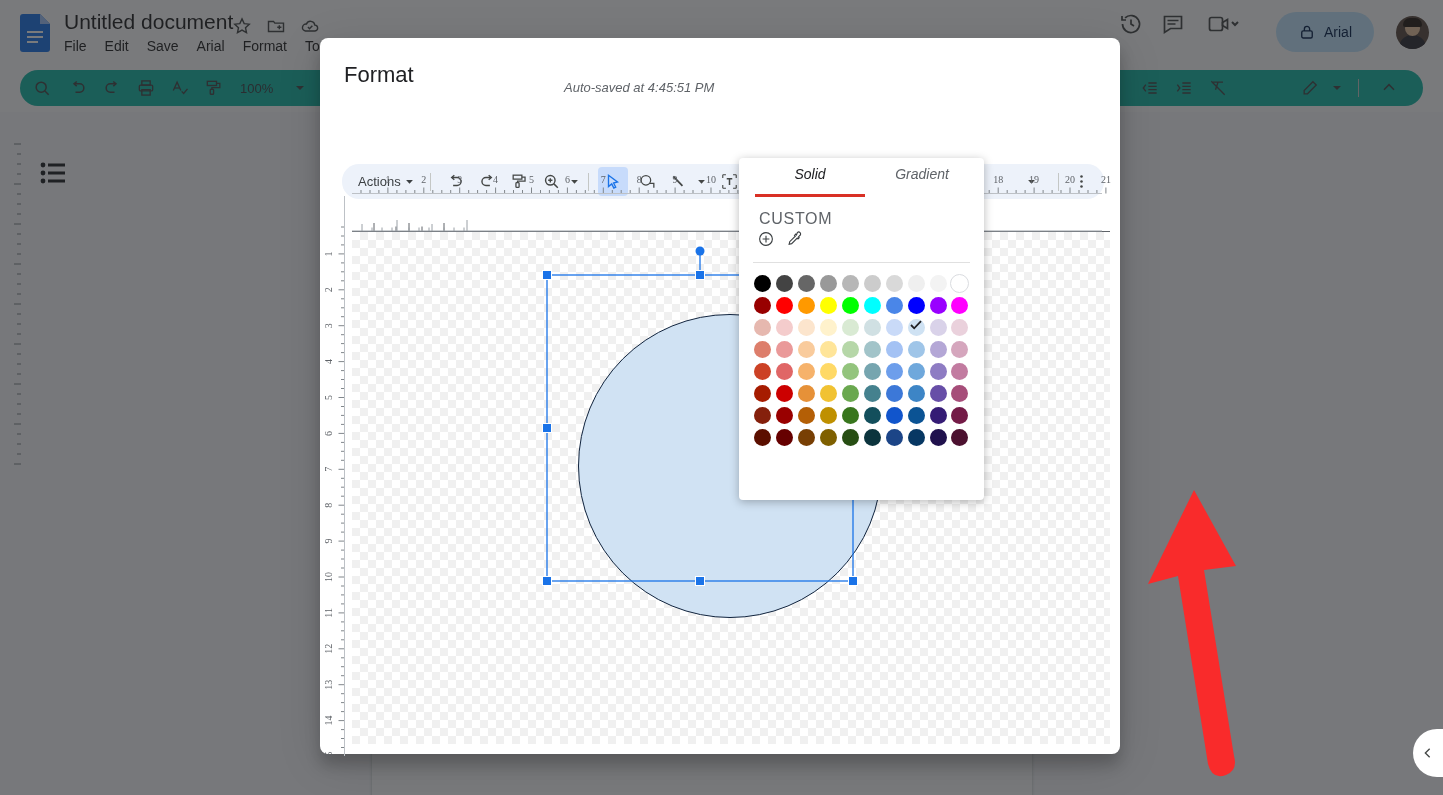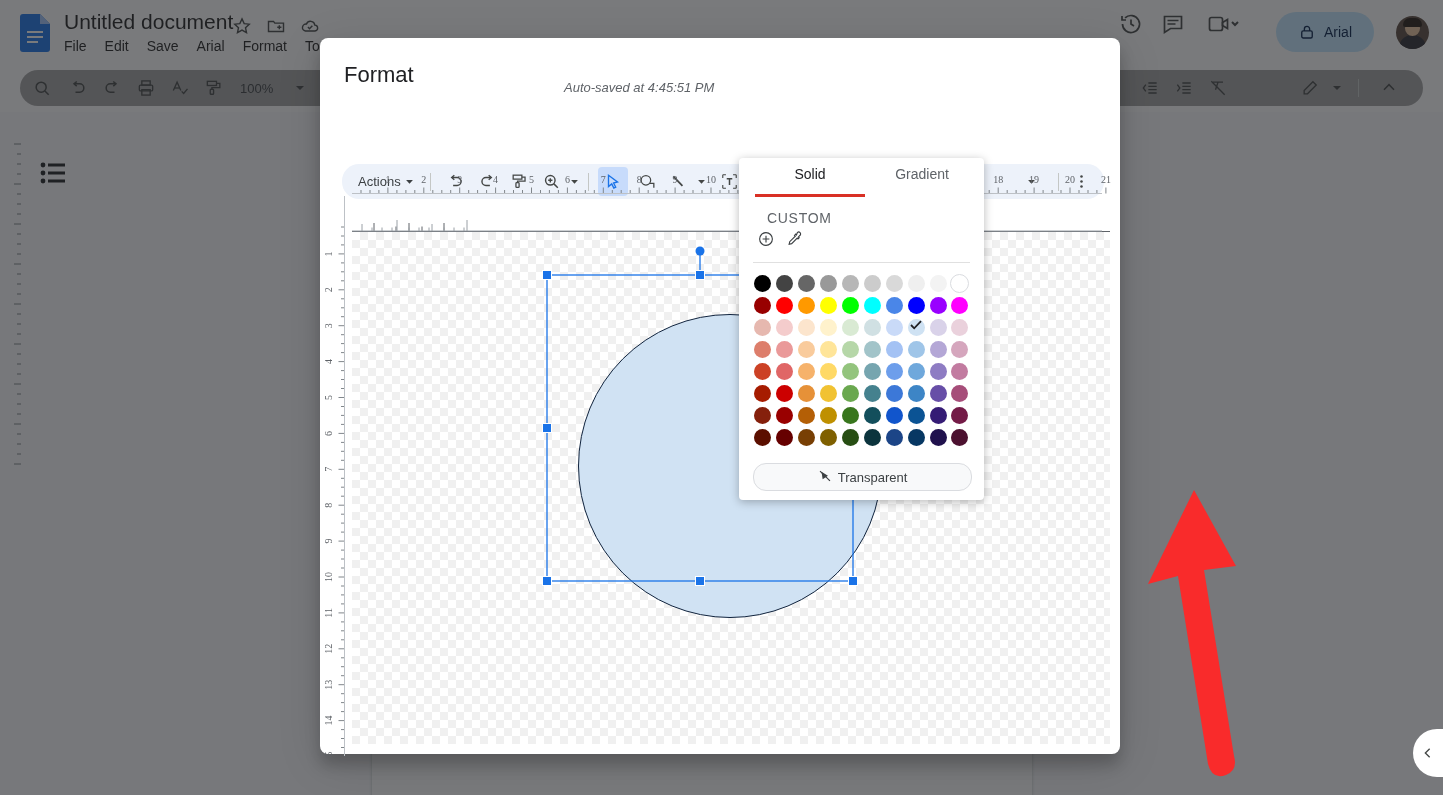--- a/index.html
+++ b/index.html
@@ -15,21 +15,21 @@
   .docs-app { position:absolute; inset:0; background:#ffffff; }
 
   .docs-topbar { position:absolute; left:0; top:0; width:1443px; height:66px; background:#fff; }
   .docs-logo { position:absolute; left:20px; top:14px; width:30px; height:38px; }
   .docs-title { position:absolute; left:64px; top:10px; font-size:21px; color:#1f1f1f; letter-spacing:0px; white-space:nowrap;}
   .title-icons { position:absolute; left:232px; top:16px; display:flex; gap:14px; align-items:center; }
   .ticon { width:20px; height:20px; color:#444746; display:block; }
   .docs-menu { position:absolute; left:64px; top:38px; display:flex; gap:18px; font-size:14px; color:#1f1f1f;}
   .docs-menu span { cursor:default; }
 
-  .docs-toolbar { position:absolute; left:20px; top:70px; width:1403px; height:36px; background:#a3a3a3; border-radius:18px; }
+  .docs-toolbar { position:absolute; left:20px; top:70px; width:1403px; height:36px; background:#14b8a6; border-radius:18px; }
   .tb-item { position:absolute; top:0; height:36px; display:flex; align-items:center; }
 
   .topright { position:absolute; top:12px; display:flex; align-items:center; }
 
   .share-btn { position:absolute; right:69px; top:12px; height:40px; border-radius:20px; background:#c2e7ff;
      display:flex; align-items:center; gap:8px; padding:0 22px; font-size:14px; color:#041e49; }
   .avatar { position:absolute; right:14px; top:16px; width:33px; height:33px; border-radius:50%;
      background:#5b4a3f; overflow:hidden; }
   .avatar .head { position:absolute; left:9px; top:5px; width:15px; height:15px; border-radius:50%; background:#e8c39e; }
   .avatar .hair { position:absolute; left:7px; top:2px; width:19px; height:9px; border-radius:9px 9px 3px 3px; background:#241a12; }
@@ -78,25 +78,25 @@
   .shape-circle { position:absolute; left:548px; top:276px; width:304px; height:304px; border-radius:50%;
      background:#d0e2f3; border:1.5px solid #11243e; box-sizing:border-box; }
 
   
   .arrow-svg { position:absolute; left:820px; top:440px; width:140px; height:310px; pointer-events:none; }
 
   
   .cpop { position:absolute; left:739px; top:158px; width:245px; height:342px; background:#fff;
      border-radius:4px; box-shadow:0 2px 10px rgba(0,0,0,.28); }
   .cpop-tabs { position:absolute; left:0; top:0; width:245px; height:38px; }
-  .cpop-tab { position:absolute; top:8px; font-size:14px; text-align:center; }
+  .cpop-tab { position:absolute; top:8px; font-size:14px; text-align:center;font-style:italic; }
   .tab-solid { left:16px; width:110px; color:#202124; }
   .tab-grad { left:128px; width:110px; color:#5f6368; }
   .tab-underline { position:absolute; left:16px; top:36px; width:110px; height:3px; background:#d93025; }
-  .cpop-custom-lbl { position:absolute; left:28px; top:52px; font-size:14px; letter-spacing:.7px; color:#5f6368; }
+  .cpop-custom-lbl { position:absolute; left:20px; top:52px; font-size:16px; letter-spacing:.7px; color:#5f6368; }
   .cpop-custom-icons { position:absolute; left:18px; top:72px; display:flex; gap:10px; align-items:center; }
   .cpop-divider { position:absolute; left:14px; top:104px; width:217px; height:1px; background:#e0e0e0; }
   .swatches { position:absolute; left:13px; top:114px; width:219px; }
   .srow { display:flex; gap:0px; height:22px; }
   .sw-cell { width:21.9px; height:22px; display:flex; align-items:center; justify-content:center; position:relative; cursor:pointer;}
   .sw { width:17px; height:17px; border-radius:50%; }
   .sw-check { position:absolute; left:5px; top:4px; width:12px; height:10px; }
   .transp-btn { position:absolute; left:14px; top:305px; width:217px; height:26px; border:1px solid #dadce0;
      border-radius:13px; background:#f8f9fa; display:flex; align-items:center; justify-content:center; gap:6px;
      font-size:13px; color:#3c4043; cursor:pointer; }
@@ -810,29 +810,20 @@
           </div>
           <div class="sw-cell">
             <div class="sw" style="background: rgb(32, 18, 77);"></div>
           </div>
           <div class="sw-cell">
             <div class="sw" style="background: rgb(76, 17, 48);"></div>
           </div>
         </div>
       </div>
 
-    <div class="transp-btn">
-      <span>
-        <svg width="14" height="14" viewBox="0 0 24 24" fill="none" stroke="#3c4043" stroke-width="1.6">
-          <path d="M6 4.5l11 7-9 6z" fill="#3c4043" stroke="none"></path>
-          <path d="M3.5 3.5l17 17" stroke-width="2"></path>
-        </svg>
-      </span>
-      <span>Transparent</span>
-    </div>
   </div>
 
   <div class="sidechev">
     <svg width="16" height="16" viewBox="0 0 24 24" fill="none" stroke="#444746" stroke-width="2">
       <path d="M14.5 5.5L8 12l6.5 6.5"></path>
     </svg>
   </div>
 
 </div>
 

